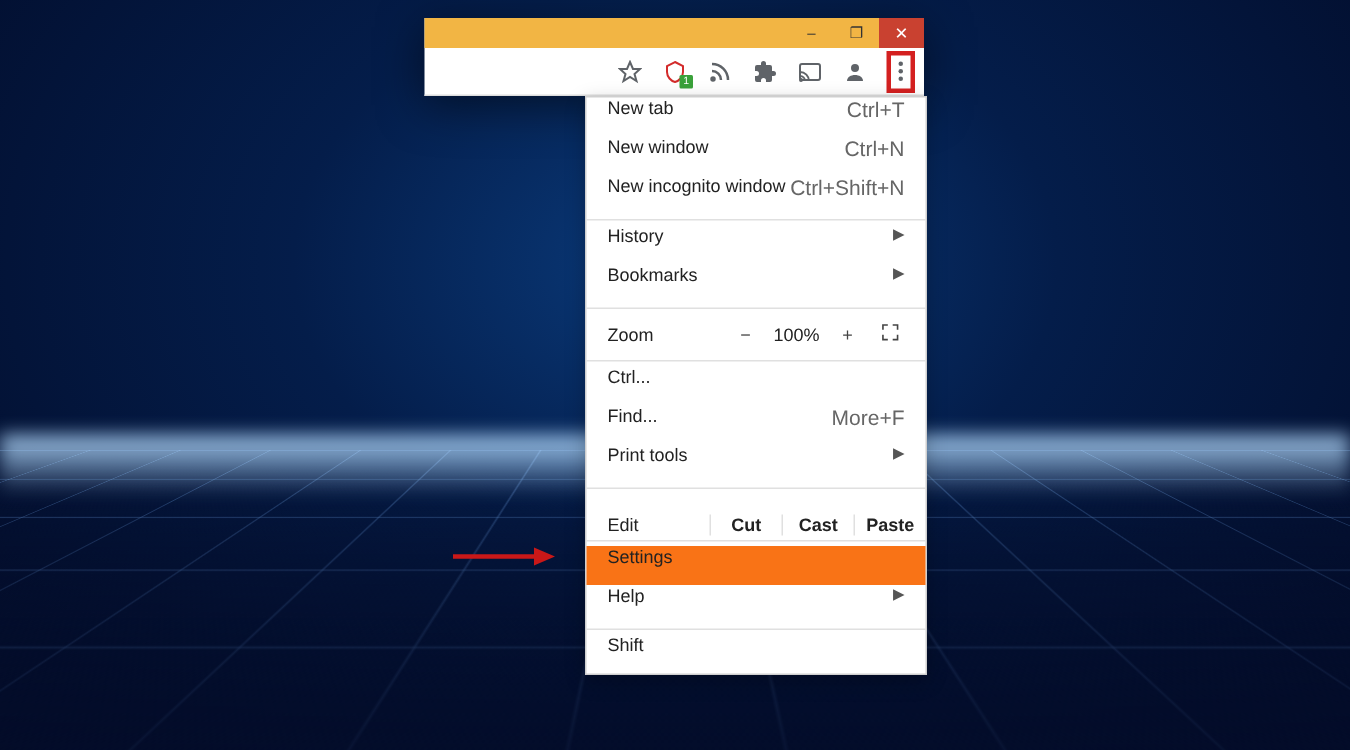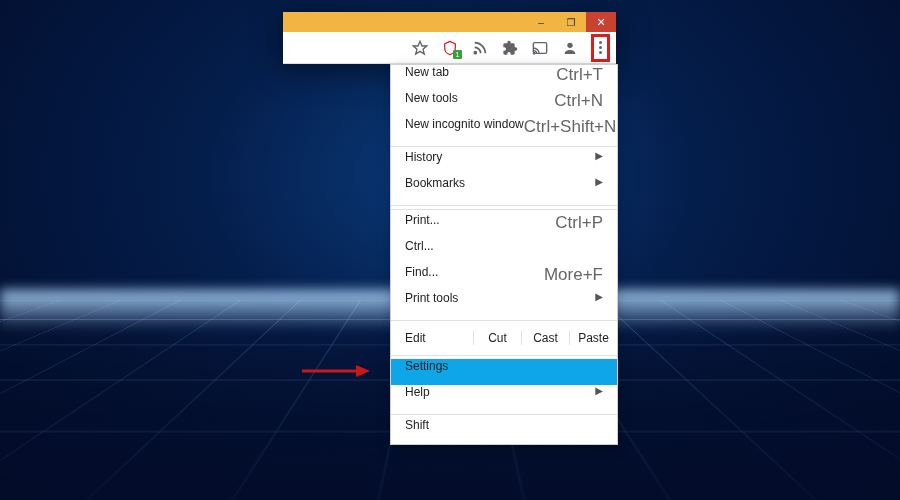--- a/index.html
+++ b/index.html
@@ -120,23 +120,23 @@
       color: #222;
     }
     .mi {
       height: 26px;
       display: flex;
       align-items: flex-start;
       padding: 0 14px;
       justify-content: space-between;
     }
     .mi .lbl { white-space: nowrap; }
-    .mi .sc { color: #666; font-size: 17px; }
+    .mi .sc { color: #666; font-size: 14px; }
     .mi .chev { color: #555; font-size: 10px; }
-    .mi.highlight { background: #0ea5e9; }
+    .mi.highlight { background: #f97316; }
     .sep { height: 1px; background: #e0e0e0; margin: 3px 0; }
     .zoom-row {
       height: 28px;
       display: flex;
       align-items: center;
       padding: 0 10px 0 14px;
       gap: 0;
     }
     .zoom-row .zlabel { flex: 1; }
     .zoom-btn {
@@ -149,31 +149,31 @@
       text-align: center;
     }
     .fs {
       width: 28px;
       text-align: center;
     }
     .fs svg { width: 13px; height: 13px; }
     .edit-row {
       height: 28px;
       display: flex;
-      align-items: center;
+      align-items: flex-end;
     }
     .edit-row .elabel {
       flex: 1;
       padding-left: 14px;
       display: flex; align-items: center;
     }
     .edit-btn {
       width: 48px;
       border-left: 1px solid #e0e0e0;
-      display: flex; align-items: center; justify-content: center;
+      display: flex; align-items: center; justify-content: center; font-weight: bold;
     }
     
     .arrow {
       position: absolute;
       left: 300px;
       top: 364px;
       width: 70px;
       height: 14px;
       pointer-events: none;
     }
@@ -247,42 +247,49 @@
   </div>
 
   <div class="page-bg"></div>
 
   <div class="menu">
     <div class="mi">
       <span class="lbl">New tab</span>
       <span class="sc">Ctrl+T</span>
     </div>
     <div class="mi">
-      <span class="lbl">New tools</span>
+      <span class="lbl">New window</span>
       <span class="sc">Ctrl+N</span>
     </div>
     <div class="mi">
       <span class="lbl">New incognito window</span>
       <span class="sc">Ctrl+Shift+N</span>
     </div>
     <div class="sep"></div>
     <div class="mi">
       <span class="lbl">History</span>
       <span class="chev">▶</span>
     </div>
     <div class="mi">
       <span class="lbl">Bookmarks</span>
       <span class="chev">▶</span>
     </div>
     <div class="sep"></div>
-    <div class="sep"></div>
-    <div class="mi">
-      <span class="lbl">Print...</span>
-      <span class="sc">Ctrl+P</span>
-    </div>
+    <div class="zoom-row">
+      <span class="zlabel">Zoom</span>
+      <span class="zoom-btn">−</span>
+      <span class="zoom-val">100%</span>
+      <span class="zoom-btn">+</span>
+      <span class="fs">
+        <svg viewBox="0 0 24 24" fill="none" stroke="#444" stroke-width="2">
+            <path d="M3 9V3h6M21 9V3h-6M3 15v6h6M21 15v6h-6"></path>
+          </svg>
+      </span>
+    </div>
+    <div class="sep"></div>
     <div class="mi">
       <span class="lbl">Ctrl...</span>
     </div>
     <div class="mi">
       <span class="lbl">Find...</span>
       <span class="sc">More+F</span>
     </div>
     <div class="mi">
       <span class="lbl">Print tools</span>
       <span class="chev">▶</span>

